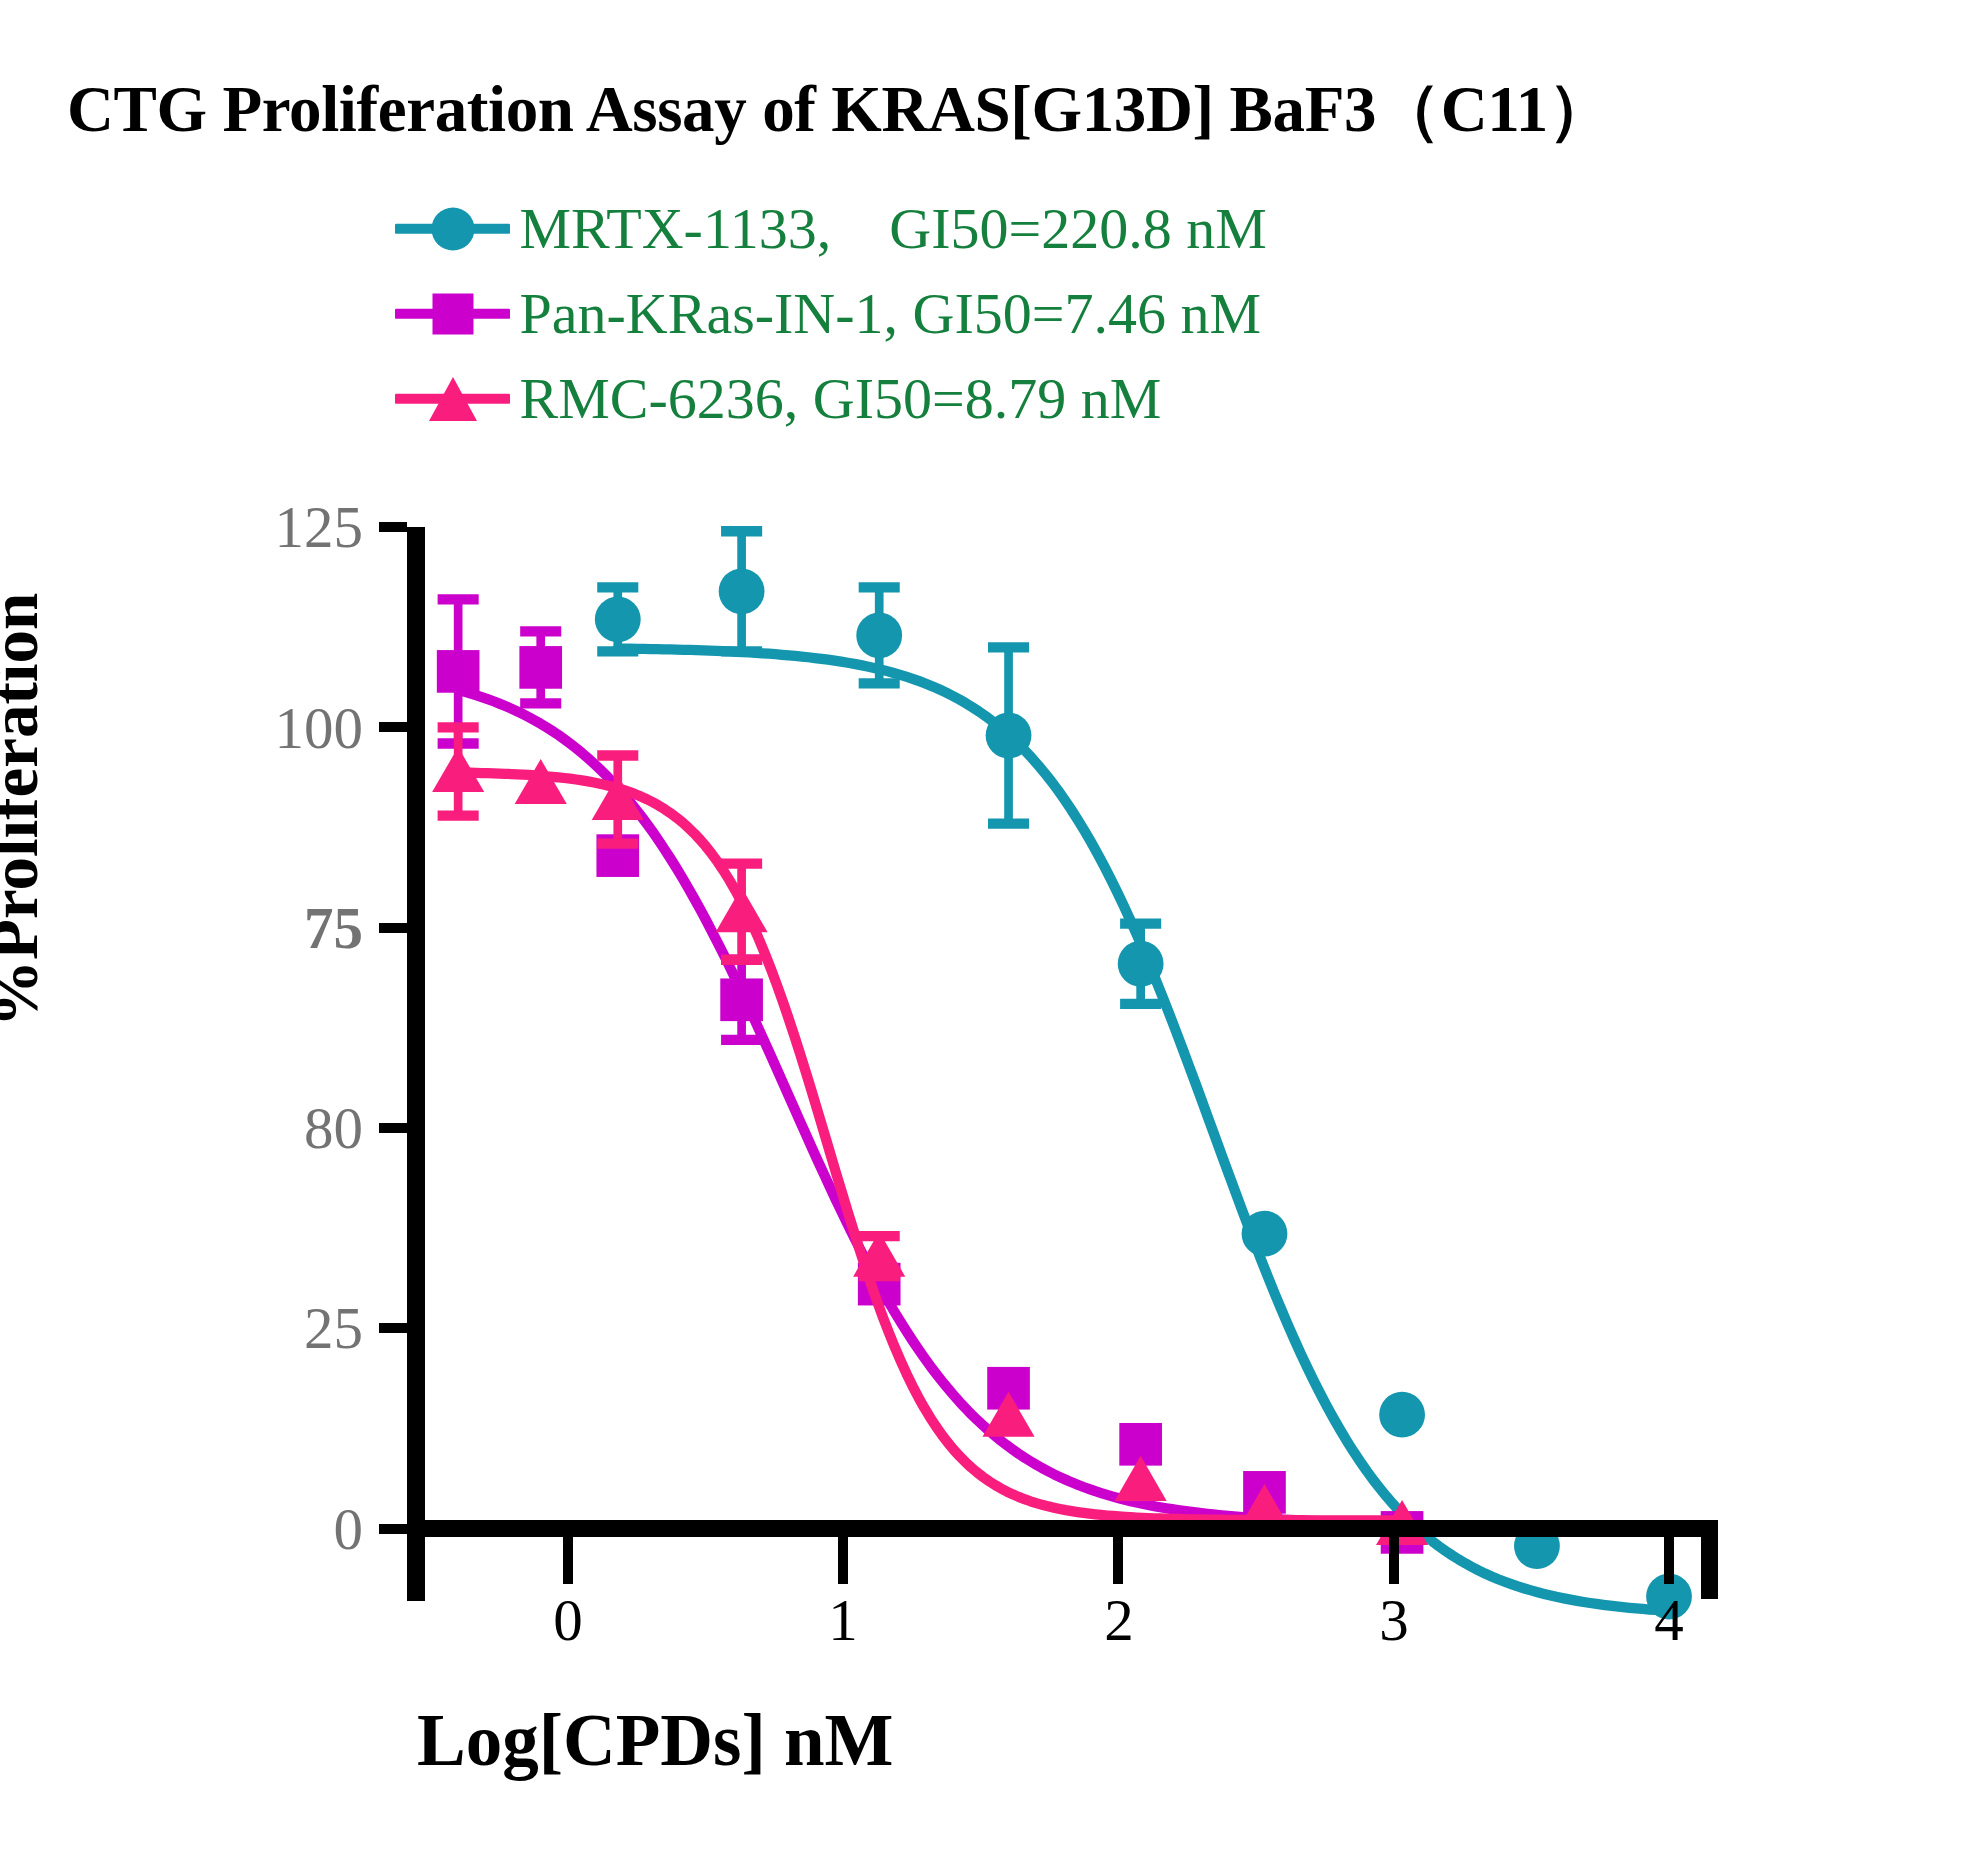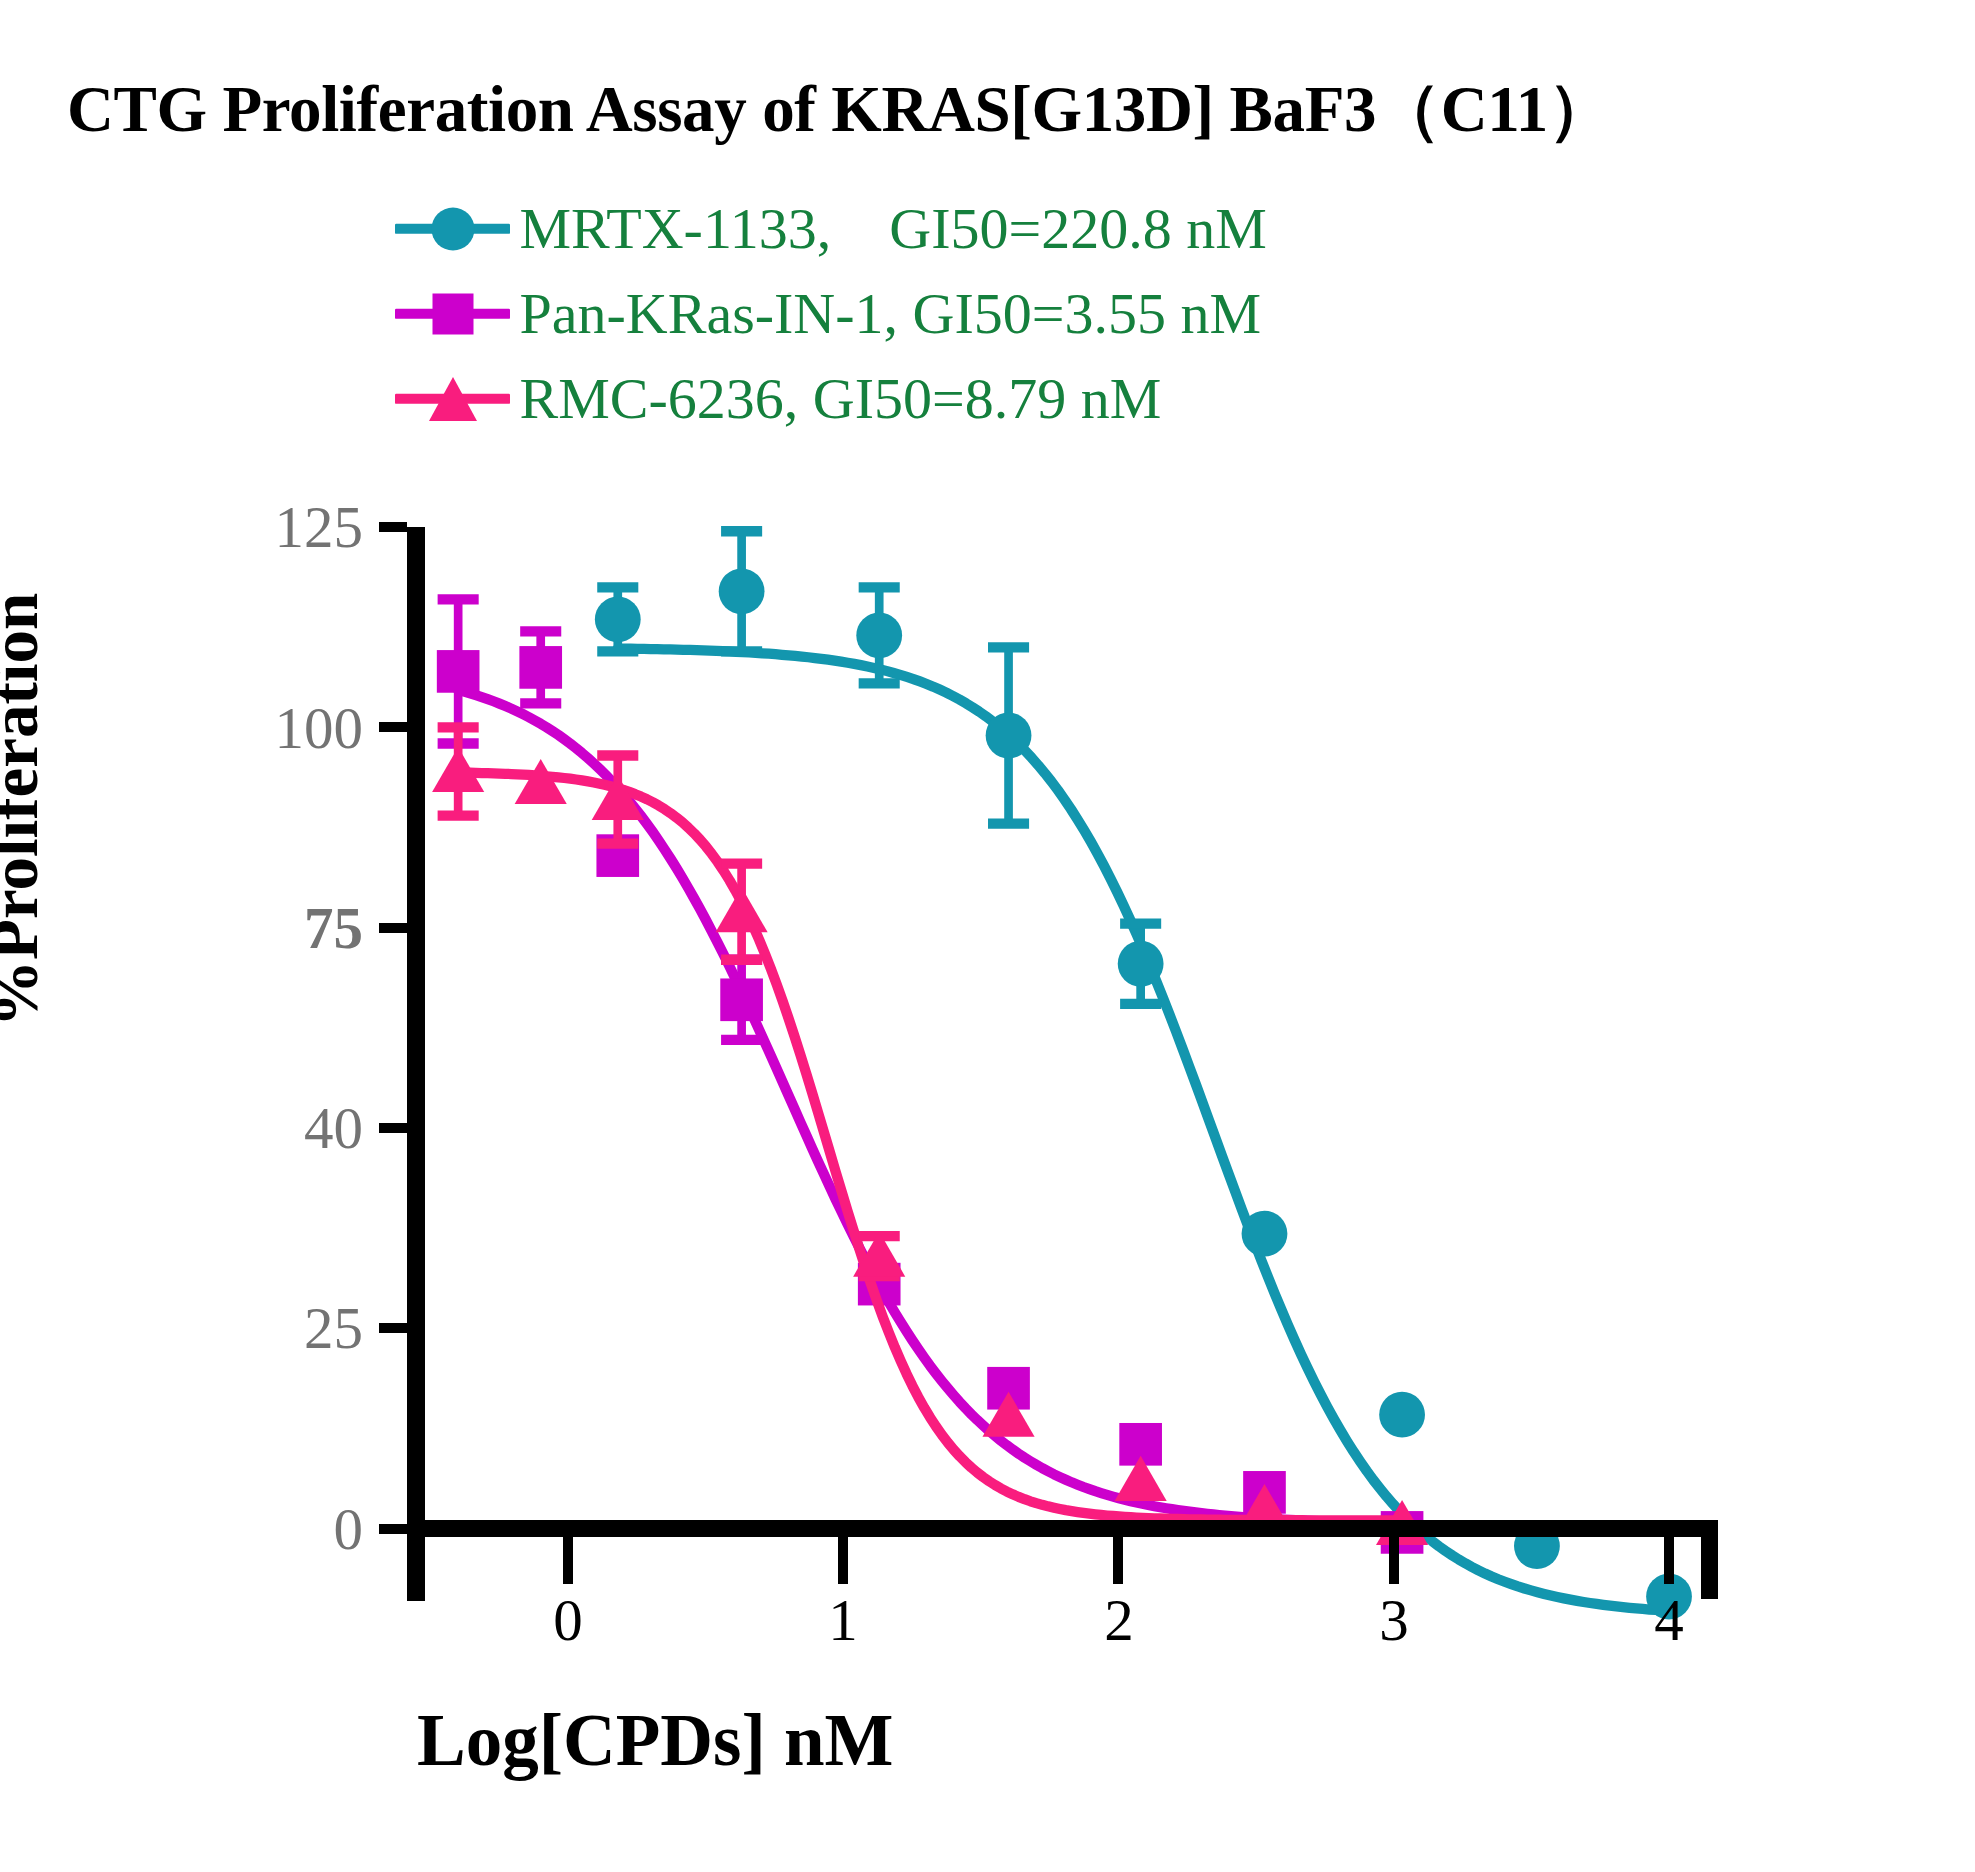--- a/index.html
+++ b/index.html
@@ -63,21 +63,21 @@
           <div class="legend-line" style="background: rgb(19, 150, 174);"></div>
           <div class="legend-mark m-circle" style="background: rgb(19, 150, 174);"></div>
         </div>
         <div class="legend-label">MRTX-1133,　GI50=220.8 nM</div>
       </div>
       <div class="legend-row">
         <div class="legend-sym">
           <div class="legend-line" style="background: rgb(204, 0, 204);"></div>
           <div class="legend-mark m-square" style="background: rgb(204, 0, 204);"></div>
         </div>
-        <div class="legend-label">Pan-KRas-IN-1,  GI50=3.55 nM</div>
+        <div class="legend-label">Pan-KRas-IN-1,  GI50=7.46 nM</div>
       </div>
       <div class="legend-row">
         <div class="legend-sym">
           <div class="legend-line" style="background: rgb(249, 29, 126);"></div>
           <div class="legend-mark m-tri" style="border-bottom: 44px solid rgb(249, 29, 126);"></div>
         </div>
         <div class="legend-label">RMC-6236, GI50=8.79 nM</div>
       </div>
     </div>
 
@@ -153,21 +153,21 @@
   <div class="axis-y"></div>
   <div class="axis-x"></div>
   <div class="axis-x-right"></div>
 
   <div id="yticks">
       <div class="ytick" style="top: 1524px;"></div>
       <div class="ytick-label" style="top: 1529px; left: 150px; width: 213px;">0</div>
       <div class="ytick" style="top: 1323px;"></div>
       <div class="ytick-label" style="top: 1328px; left: 150px; width: 213px;">25</div>
       <div class="ytick" style="top: 1123px;"></div>
-      <div class="ytick-label" style="top: 1128px; left: 150px; width: 213px;">40</div>
+      <div class="ytick-label" style="top: 1128px; left: 150px; width: 213px;">80</div>
       <div class="ytick" style="top: 923px;"></div>
       <div class="ytick-label" style="top: 928px; left: 150px; width: 213px; font-weight: bold;">75</div>
       <div class="ytick" style="top: 722px;"></div>
       <div class="ytick-label" style="top: 728px; left: 150px; width: 213px;">100</div>
       <div class="ytick" style="top: 522px;"></div>
       <div class="ytick-label" style="top: 527px; left: 150px; width: 213px;">125</div>
     </div>
   <div id="xticks">
       <div class="xtick" style="left: 563px;"></div>
       <div class="xtick-label" style="left: 568px;">0</div>

